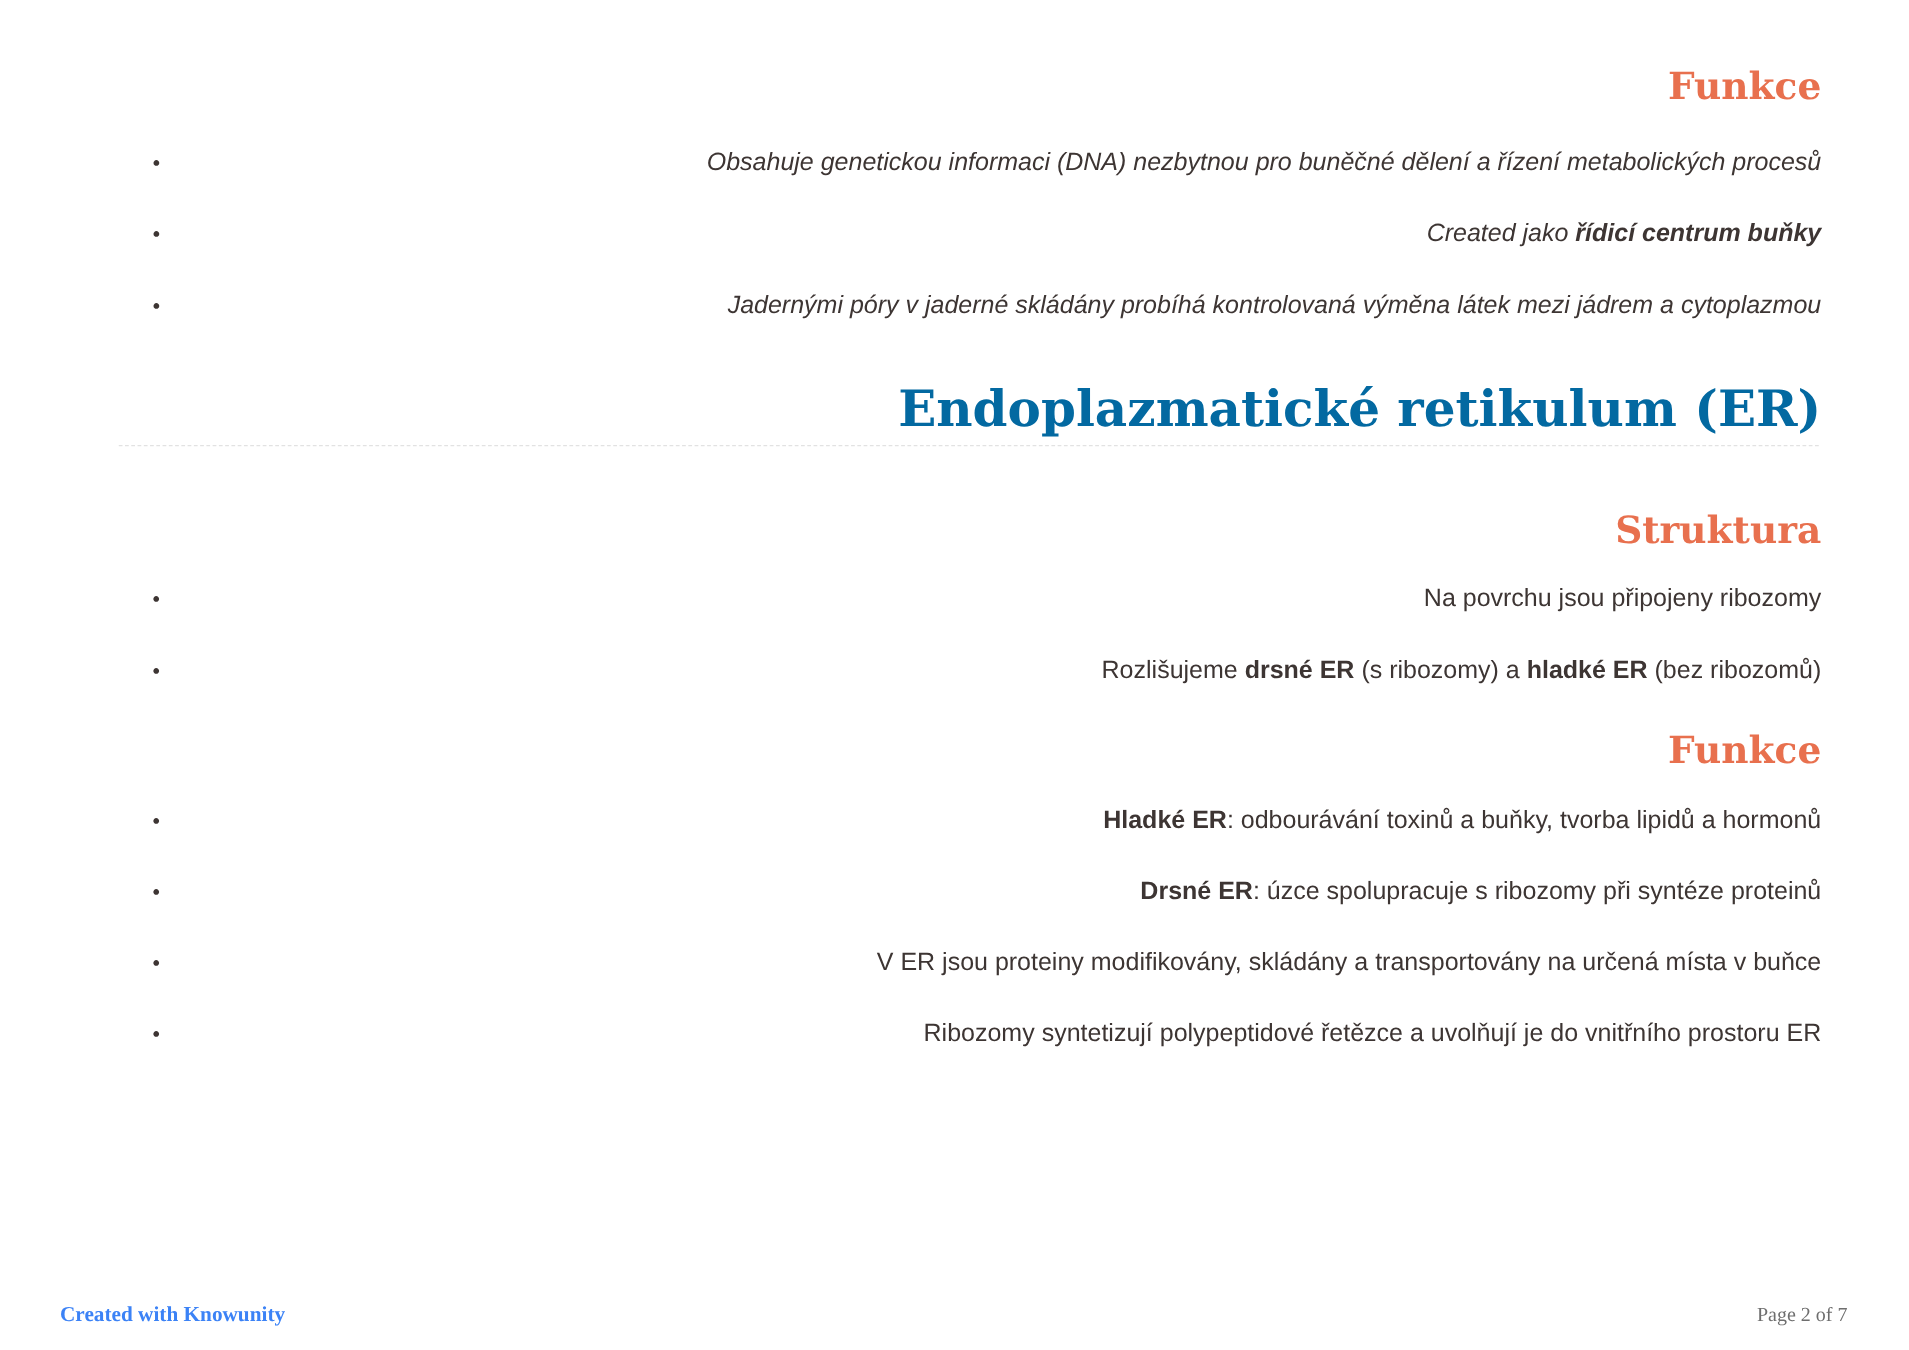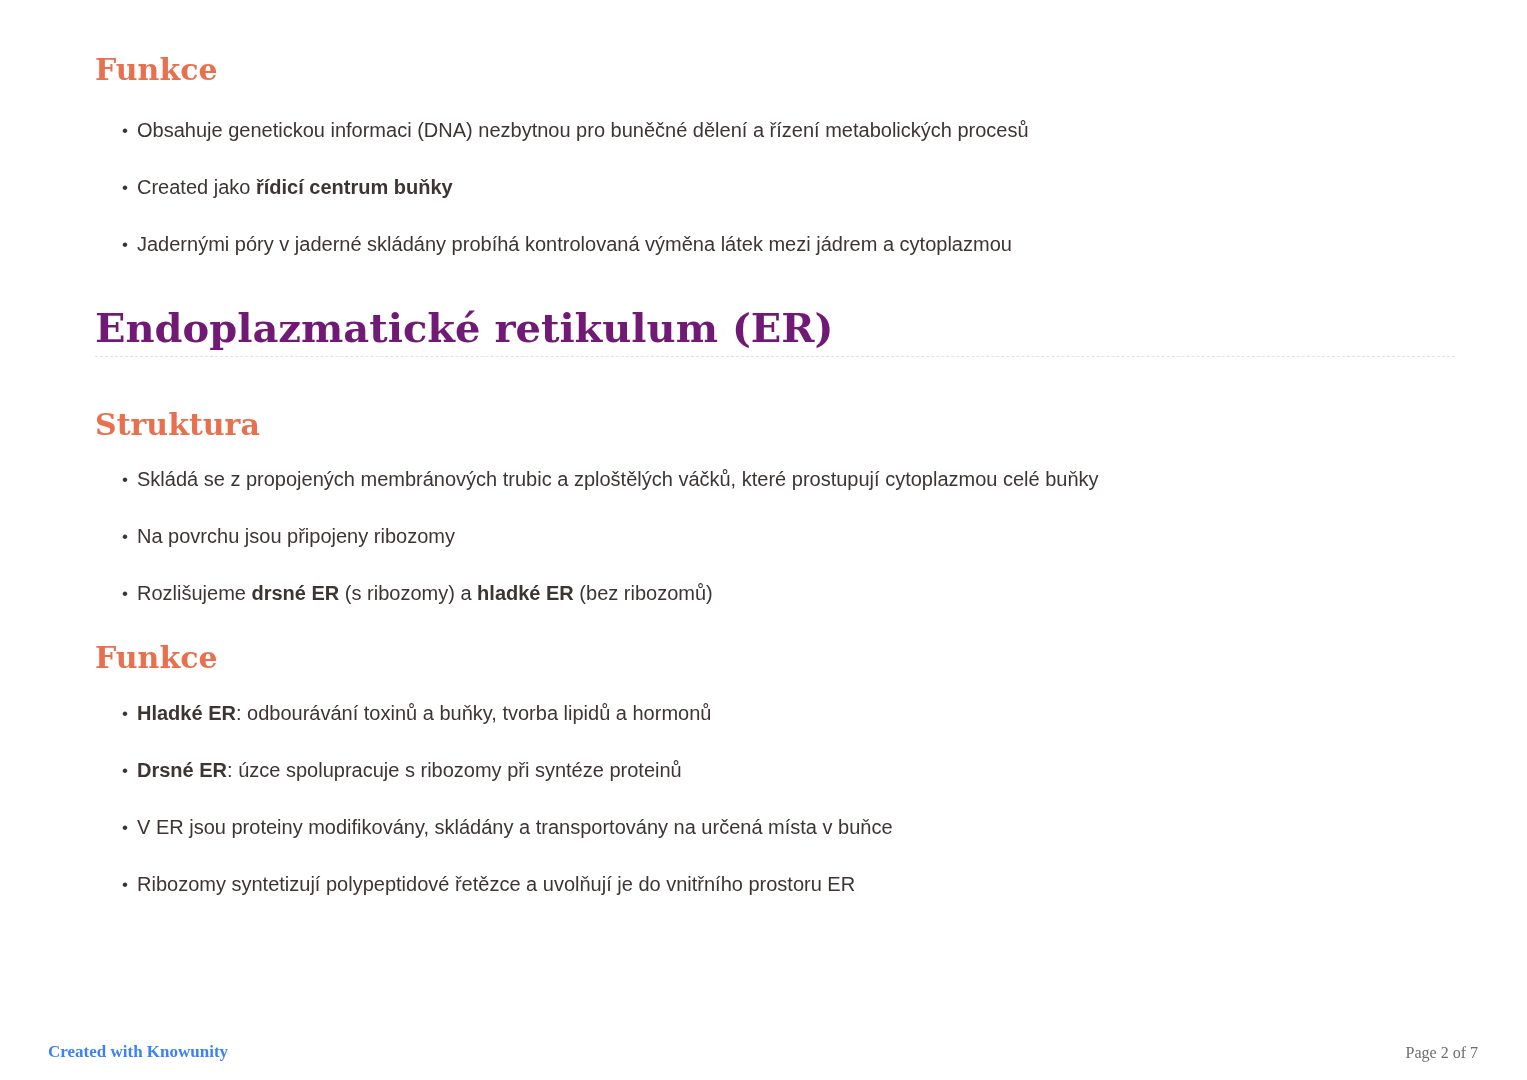--- a/index.html
+++ b/index.html
@@ -11,41 +11,42 @@
     width: 1527px;
     height: 1080px;
     position: relative;
     overflow: hidden;
     font-family: "Liberation Sans", sans-serif;
   }
   .page {
     position: absolute;
     inset: 0;
     background: #ffffff;
+    text-align: right;
   }
   .content {
     position: absolute;
     left: 95px;
     top: 0;
     width: 1362px;
   }
   .h2 {
     font-family: "DejaVu Serif", serif;
     font-weight: 700;
     font-size: 30px;
     line-height: 36px;
     color: #e8704e;
     margin: 0;
   }
   .h1 {
     font-family: "DejaVu Serif", serif;
     font-weight: 700;
     font-size: 40px;
     line-height: 46px;
-    color: #701a75;
+    color: #0369a1;
     margin: 0;
   }
   .h2-top        { margin-top: 52px; }
   .h1-title      { margin-top: 49px; }
   .h2-struktura  { margin-top: 50px; }
   .h2-funkce-er  { margin-top: 35px; }
 
   .divider {
     height: 0;
     border: none;
@@ -68,21 +69,21 @@
     margin-top: 33px;
   }
   ul.bullets li::before {
     content: "\2022";
     position: absolute;
     left: 27px;
     top: 1px;
     font-size: 17px;
     color: #3d3533;
   }
-  ul.bullets.list-1 { margin-top: -3px; }
+  ul.bullets.list-1 { margin-top: -3px; font-style: italic; }
   ul.bullets.list-2 { margin-top: -9px; }
   ul.bullets.list-3 { margin-top: -8px; }
   ul.bullets strong { font-weight: 700; }
 
   .footer-left {
     position: absolute;
     left: 48px;
     top: 1042px;
     font-family: "Liberation Serif", serif;
     font-weight: 700;
@@ -120,23 +121,20 @@
     </ul>
 
     <h1 class="h1 h1-title">Endoplazmatické retikulum (ER)</h1>
 
     <hr class="divider">
 
     <h2 class="h2 h2-struktura">Struktura</h2>
 
     <ul class="bullets list-2">
       <li>
-        <span>Skládá se z propojených membránových trubic a zploštělých váčků, které prostupují cytoplazmou celé buňky</span>
-      </li>
-      <li>
         <span>Na povrchu jsou připojeny ribozomy</span>
       </li>
       <li>
         <span>Rozlišujeme </span><strong>drsné ER</strong><span> (s ribozomy) a </span><strong>hladké ER</strong><span> (bez ribozomů)</span>
       </li>
     </ul>
 
     <h2 class="h2 h2-funkce-er">Funkce</h2>
 
     <ul class="bullets list-3">

